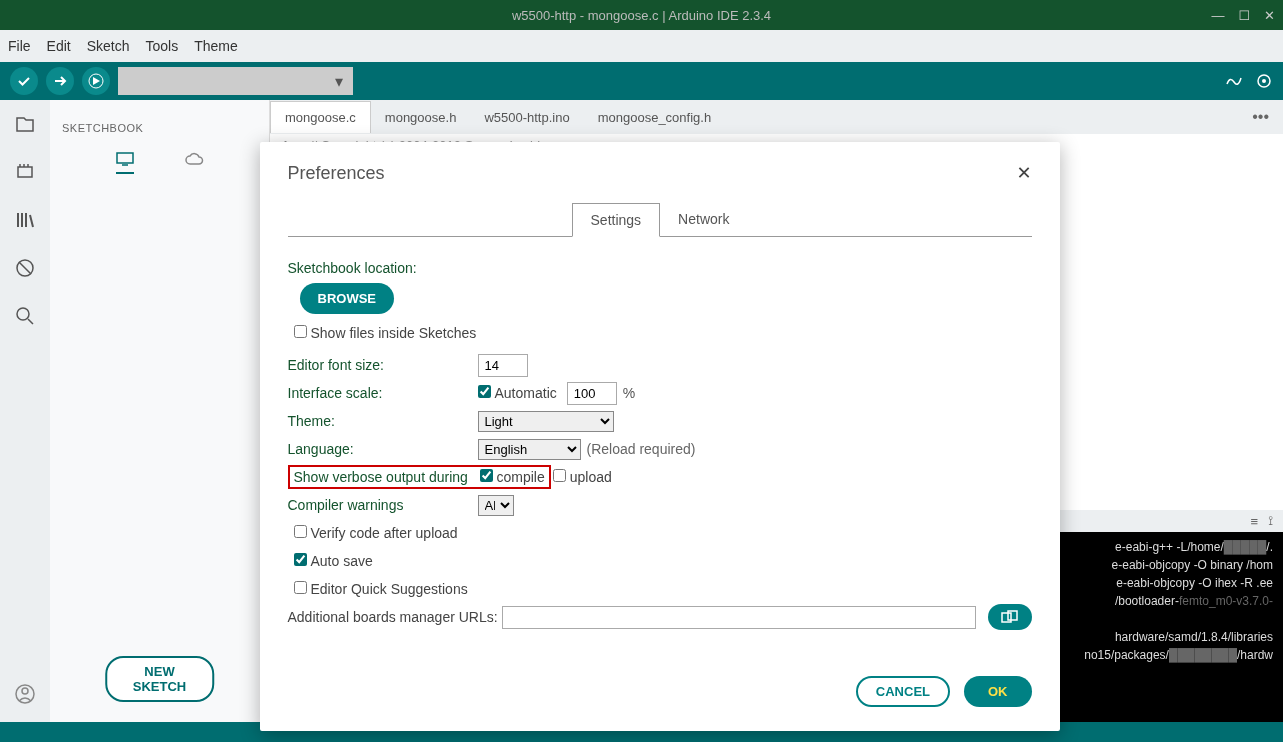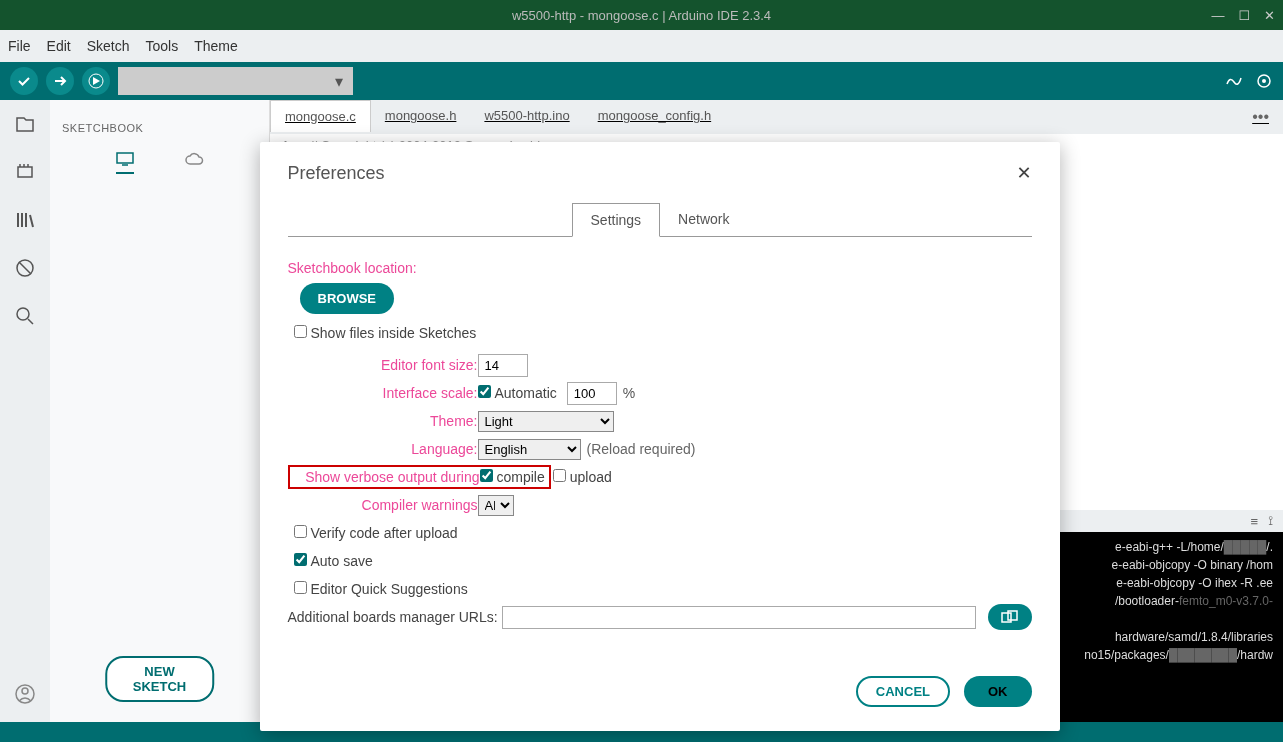--- a/index.html
+++ b/index.html
@@ -21,21 +21,21 @@
 .avatar-icon { margin-top: auto; margin-bottom: 16px; }
 
 .sidebar { width: 220px; background: #f8f9fa; border-right: 1px solid #ddd; padding: 22px 12px; position: relative; }
 .sidebar-title { font-size: 11px; color: #666; letter-spacing: 0.5px; }
 .sidebar-tabs { display: flex; justify-content: center; gap: 50px; margin-top: 18px; }
 .sidebar-tab { padding-bottom: 6px; color: #555; }
 .sidebar-tab.active { border-bottom: 2px solid #006d70; color: #006d70; }
 .new-sketch-btn { position: absolute; bottom: 20px; left: 50%; transform: translateX(-50%); border: 2px solid #006d70; color: #006d70; background: #fff; padding: 6px 16px; border-radius: 18px; font-weight: bold; font-size: 13px; cursor: pointer; }
 
 .editor-area { flex: 1; display: flex; flex-direction: column; background: #fff; }
-.tabs { height: 34px; background: #eceff1; display: flex; align-items: flex-start; padding-left: 0; text-decoration: underline; }
+.tabs { height: 34px; background: #eceff1; display: flex; align-items: center; padding-left: 0; }
 .tab { padding: 8px 14px; font-size: 13px; color: #555; background: #eceff1; cursor: pointer; }
 .tab.active { background: #fff; border-top: 1px solid #ccc; border-left: 1px solid #ccc; border-right: 1px solid #ccc; }
 .tab-more { margin-left: auto; padding: 8px 14px; color: #666; cursor: pointer; }
 .code { flex: 1; padding: 4px 0 0 40px; font-family: monospace; font-size: 13px; color: #999; position: relative; }
 .lineno { position: absolute; left: 12px; color: #888; }
 .console-header { height: 22px; background: #eceff1; display: flex; justify-content: flex-end; align-items: center; padding: 0 10px; gap: 10px; color: #666; font-size: 13px; }
 .console { height: 190px; background: #000; color: #ddd; font-family: monospace; font-size: 12px; padding: 6px 10px; overflow: hidden; white-space: pre; line-height: 1.5; }
 .console .dim { color: #666; }
 .console .warn { background: #333; }
 
@@ -45,39 +45,39 @@
 .modal-overlay { position: absolute; top: 62px; left: 0; right: 0; bottom: 0; display: flex; justify-content: center; align-items: flex-start; padding-top: 80px; padding-left: 36px; }
 .modal { width: 800px; background: #fff; box-shadow: 0 4px 20px rgba(0,0,0,0.3); padding: 20px 28px 24px 28px; border-radius: 2px; font-size: 14px; color: #444; }
 .modal-title-row { display: flex; justify-content: space-between; align-items: center; margin-bottom: 18px; }
 .modal-title { font-size: 18px; color: #555; }
 .modal-close { font-size: 18px; color: #444; cursor: pointer; }
 .modal-tabs { display: flex; justify-content: center; border-bottom: 1px solid #999; margin-bottom: 18px; }
 .mtab { padding: 8px 18px; color: #555; cursor: pointer; position: relative; top: 1px; }
 .mtab.active { border: 1px solid #999; border-bottom: 1px solid #fff; background: #fff; text-align: center; }
 
 .form-row { display: flex; align-items: center; min-height: 26px; margin-bottom: 2px; }
-.form-label { width: 190px; color: #ec4899; text-align: right; }
+.form-label { width: 190px; color: #14532d; }
 .text-input { border: 1px solid #aaa; padding: 3px 6px; font-size: 13px; }
 .path-input { flex: 1; }
 .browse-btn { margin-left: 12px; background: #008184; color: #fff; border: none; padding: 8px 18px; border-radius: 18px; font-weight: bold; font-size: 13px; cursor: pointer; }
 .small-input { width: 50px; }
 .select { border: 1px solid #888; font-size: 13px; padding: 1px 2px; }
 .select.wide { width: 136px; }
 .select.med { width: 103px; }
 .select.narrow { width: 36px; }
 .chk { margin-right: 4px; accent-color: #006d70; }
 .redbox { border: 2px solid #cc0000; padding: 2px 4px; display: inline-flex; align-items: center; }
 .reload-hint { color: #666; margin-left: 6px; }
 .pct { margin-left: 6px; color: #555; }
 .url-input { flex: 1; margin-left: 4px; }
 .url-btn { width: 44px; height: 26px; background: #008184; color: #fff; border: none; border-radius: 14px; margin-left: 12px; cursor: pointer; display: flex; align-items: center; justify-content: center; }
 
 .modal-actions { display: flex; justify-content: flex-end; gap: 14px; margin-top: 46px; }
 .btn-cancel { border: 2px solid #008184; color: #008184; background: #fff; padding: 6px 18px; border-radius: 18px; font-weight: bold; font-size: 13px; cursor: pointer; }
-.btn-ok { background: #008184; color: #000000; border: none; padding: 6px 24px; border-radius: 18px; font-weight: bold; font-size: 13px; cursor: pointer; }
+.btn-ok { background: #008184; color: #fde047; border: none; padding: 6px 24px; border-radius: 18px; font-weight: bold; font-size: 13px; cursor: pointer; }
 
 svg { display: block; }
 </style>
 </head>
 <body>
 
 <div class="titlebar">
   <span>w5500-http - mongoose.c | Arduino IDE 2.3.4</span>
   <div class="wincontrols">
     <span>—</span>

